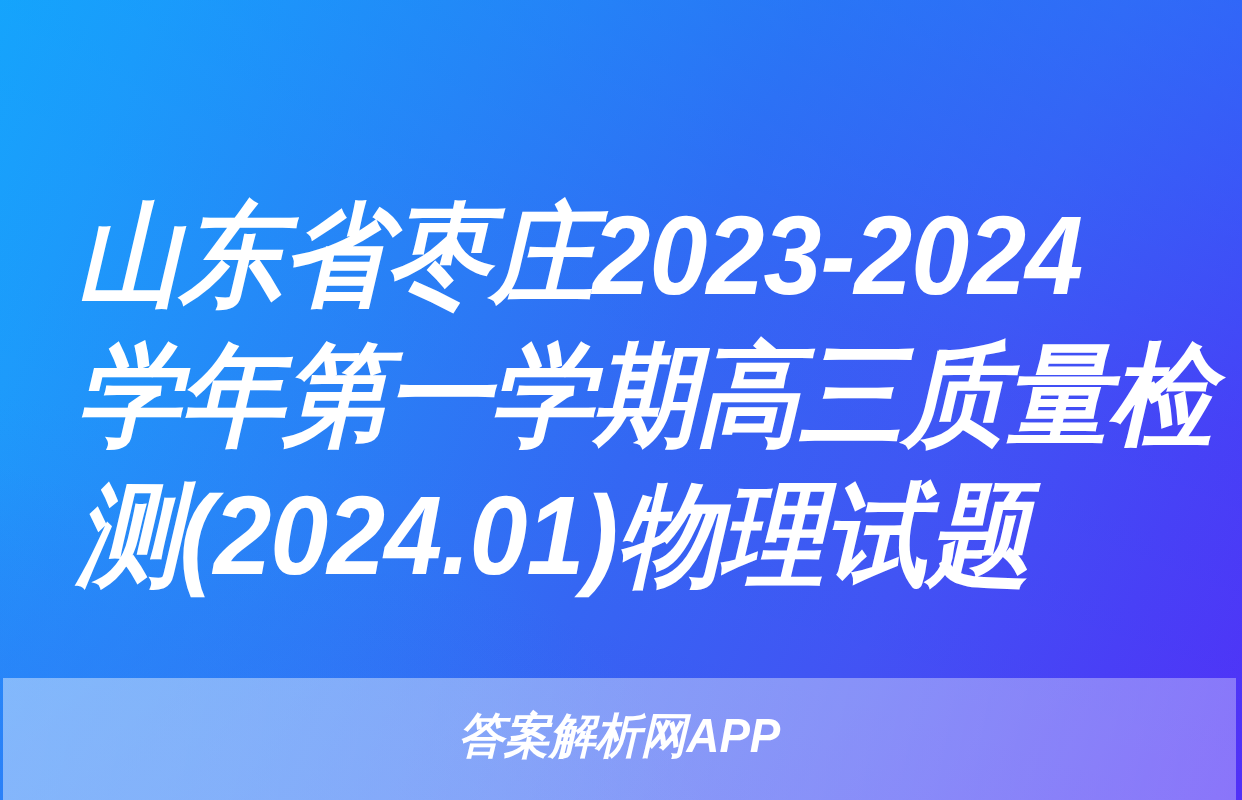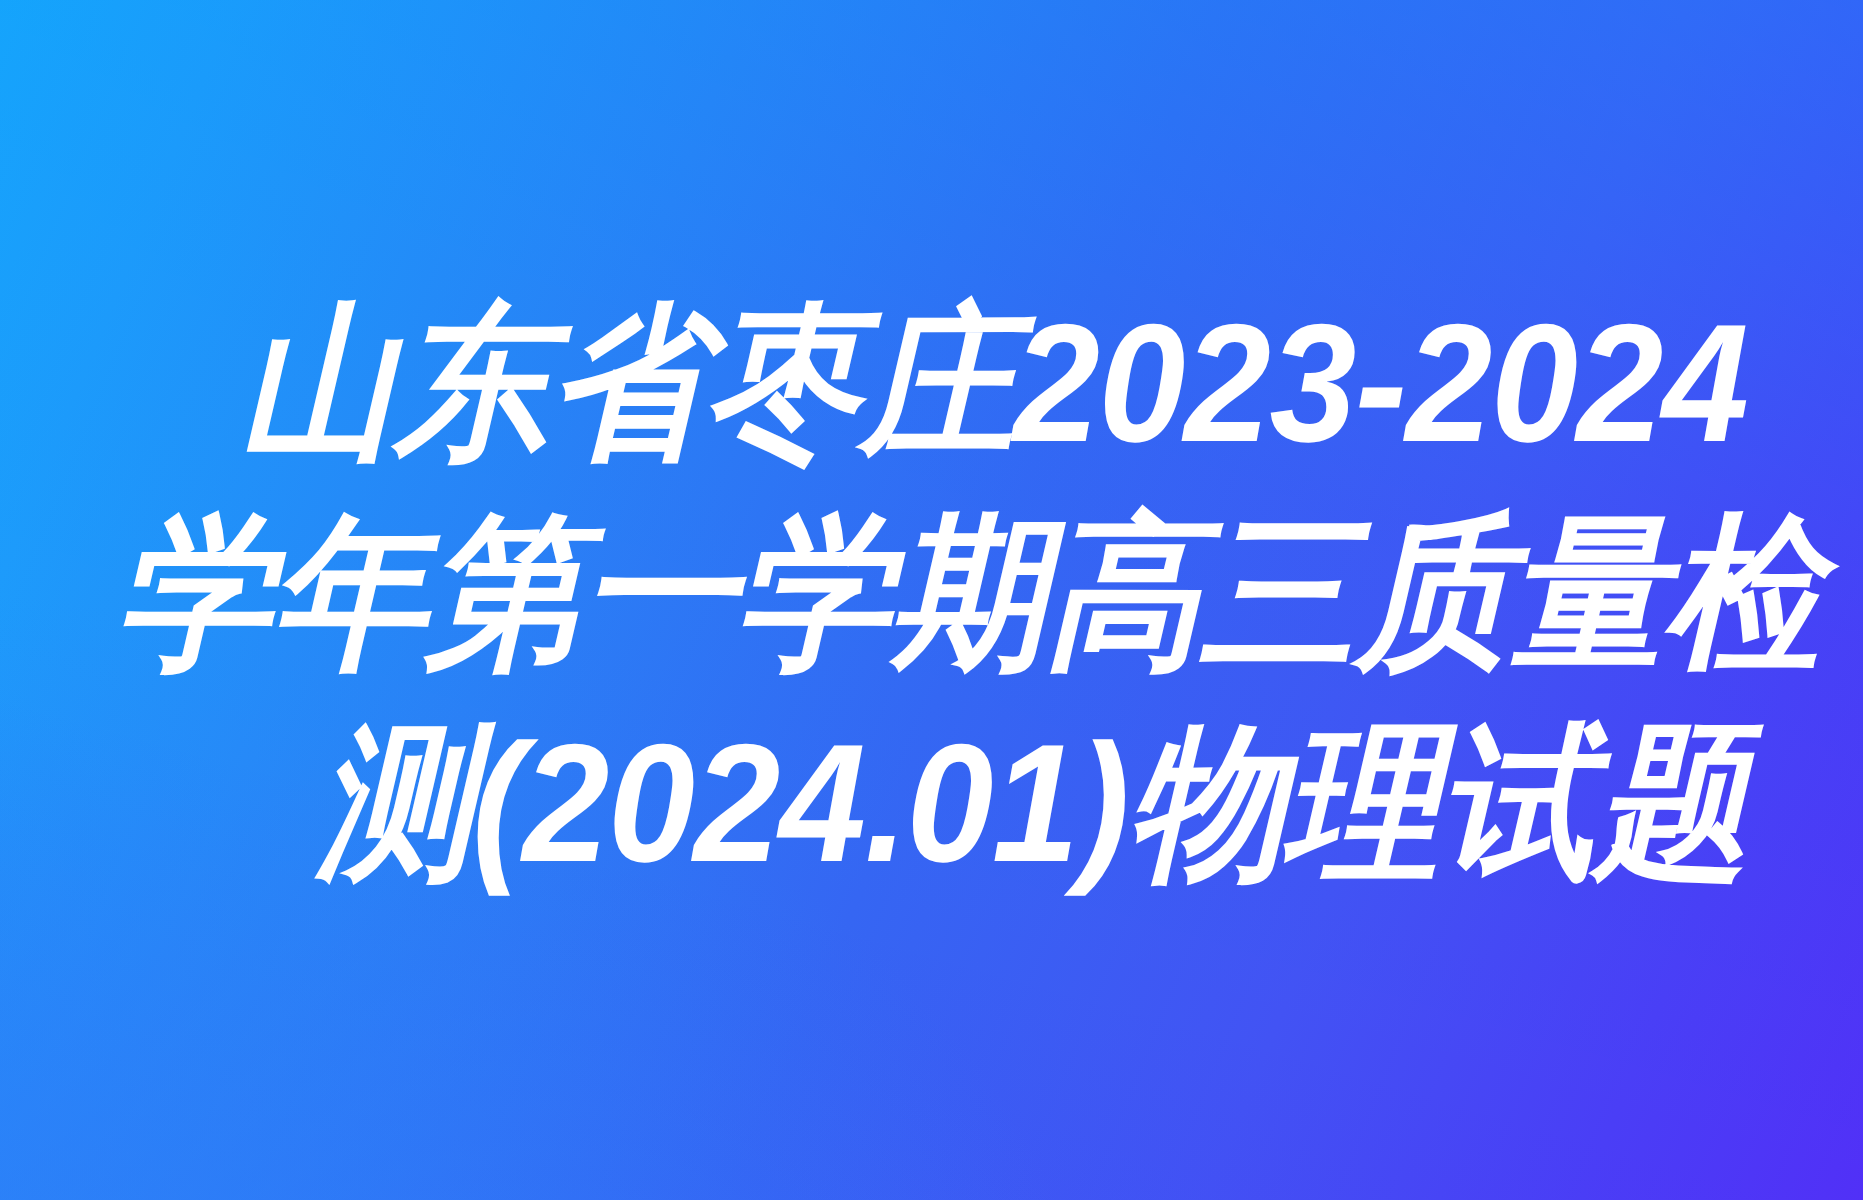--- a/index.html
+++ b/index.html
@@ -51,23 +51,23 @@
     height: 70%;
     background: radial-gradient(ellipse at 0% 100%,
                 rgba(45,130,248,0.85) 0%,
                 rgba(45,130,248,0.0) 70%);
   }
 
   
   .title-block {
     position: absolute;
     left: 0;
-    right: 0;
+    right: 16px;
     top: 186px;
-    text-align: right;
+    text-align: left;
     padding: 0 36px;
     box-sizing: border-box;
   }
 
   .title-line {
     display: block;
     color: #ffffff;
     font-family: "Liberation Sans Narrow", "Liberation Sans", "DejaVu Sans", sans-serif;
     font-size: 112px;
     line-height: 140px;
@@ -117,14 +117,17 @@
   <div class="bg-base"></div>
   <div class="bg-wash"></div>
   <div class="bg-corner-bl"></div>
 
   <div class="title-block">
     <span class="title-line">山东省枣庄2023-2024</span>
     <span class="title-line">学年第一学期高三质量检</span>
     <span class="title-line">测(2024.01)物理试题</span>
   </div>
 
+  <div class="footer-band">
+    <span class="footer-text">答案解析网APP</span>
+  </div>
 
 </div>
 
 </body></html>

